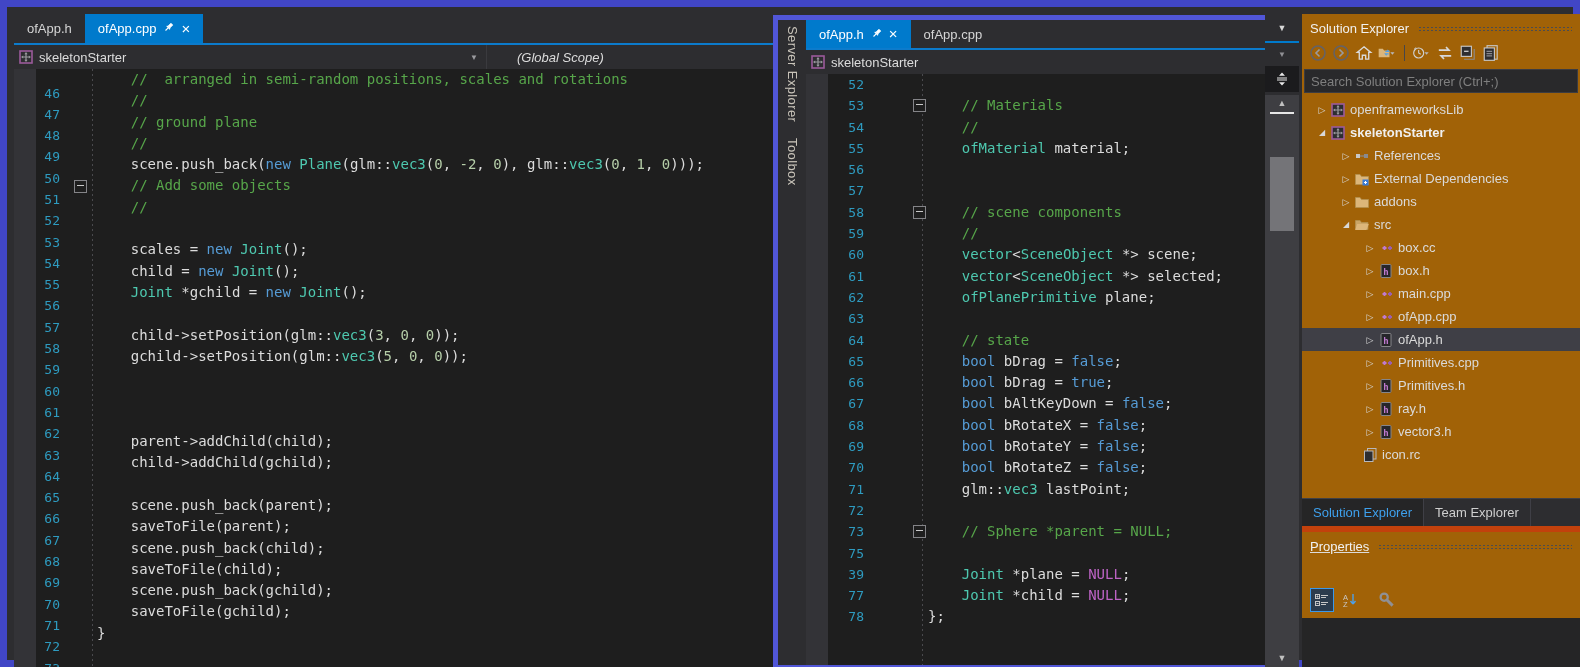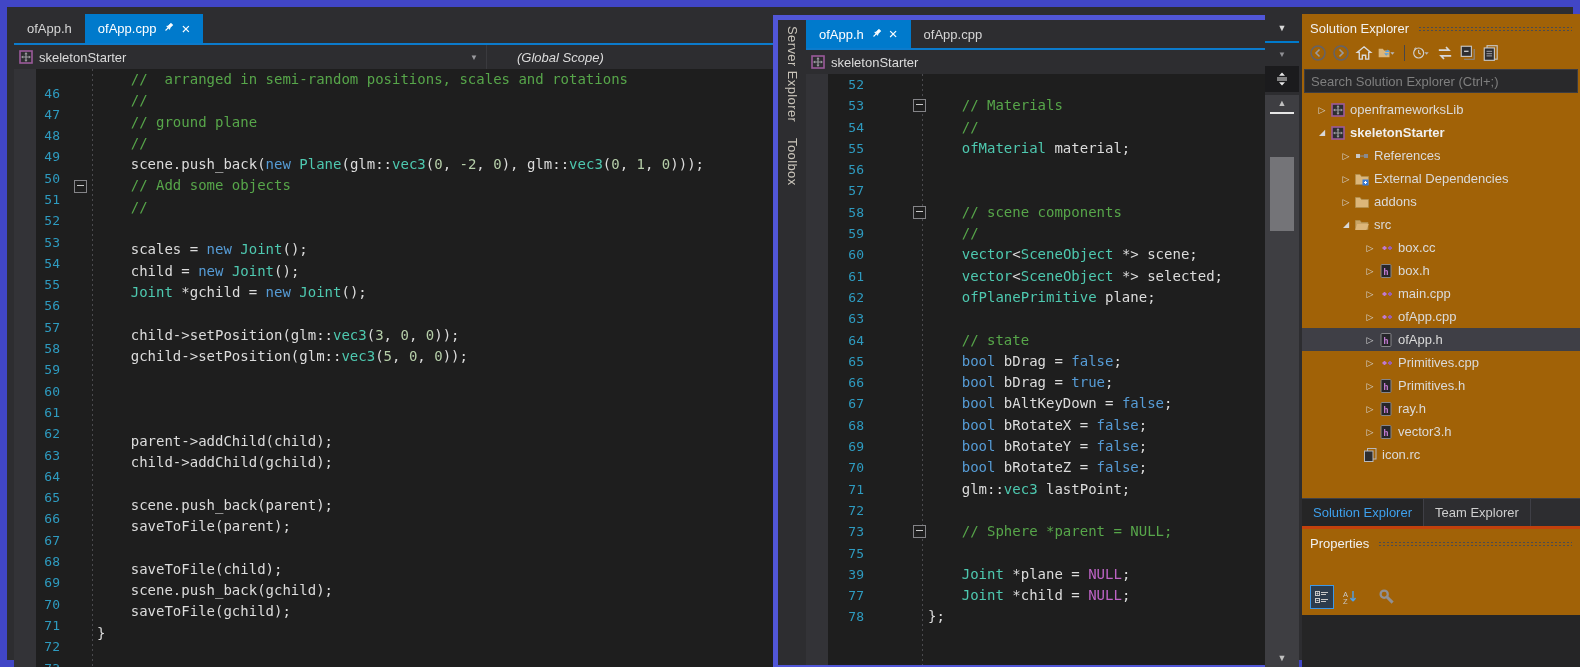--- a/index.html
+++ b/index.html
@@ -71,21 +71,21 @@
   .tree-row.selected{background:#3f3f46;}
   .tree-row .arrow{width:16px;flex:none;color:#d8d8d8;font-size:9px;text-align:center;}
   .tree-row .arrow.exp{font-size:8px;}
   .tree-row .ticon{width:20px;flex:none;display:flex;align-items:center;}
   .tree-row .tlabel{color:#dadada;}
   .tree-row.bold .tlabel{font-weight:bold;color:#f0f0f0;}
   .se-tabs{position:absolute;top:484px;left:0;right:0;height:27px;display:flex;border-top:1px solid #3f3f46;background:#2d2d30;}
   .se-tab{display:flex;align-items:center;padding:0 11px;font-size:13px;color:#cfcfcf;border-right:1px solid #3f3f46;}
   .se-tab.active{color:#3ea1ee;background:#252526;}
   
-  .props{position:absolute;top:512px;left:0;right:0;bottom:0;border-top:3px solid #c2410c;}
+  .props{position:absolute;top:512px;left:0;right:0;bottom:0;border-top:6px solid #c2410c;text-decoration:underline;}
   .props-toolbar{position:absolute;top:52px;left:0;right:0;height:32px;display:flex;align-items:center;padding-left:8px;gap:5px;}
   .pt-ico{width:22px;height:22px;display:flex;align-items:center;justify-content:center;}
   .pt-ico.selected{border:1px solid #3c98e8;background:#2c3c4d;}
   .props-grid{position:absolute;top:86px;left:0;right:0;bottom:0;background:#252526;}
 </style>
 </head>
 <body>
 
 <div class="frame">
 
@@ -231,20 +231,21 @@
           <pre class="codeline"><span class="tk-p">    scene.push_back(parent);</span></pre>
         </div>
         <div class="code-row">
           <span class="ln">67</span>
           <span class="foldcol"></span>
           <pre class="codeline"><span class="tk-p">    saveToFile(parent);</span></pre>
         </div>
         <div class="code-row">
           <span class="ln">68</span>
           <span class="foldcol"></span>
+          <pre class="codeline"><span class="tk-p">    scene.push_back(child);</span></pre>
         </div>
         <div class="code-row">
           <span class="ln">69</span>
           <span class="foldcol"></span>
           <pre class="codeline"><span class="tk-p">    saveToFile(child);</span></pre>
         </div>
         <div class="code-row">
           <span class="ln">70</span>
           <span class="foldcol"></span>
           <pre class="codeline"><span class="tk-p">    scene.push_back(gchild);</span></pre>

